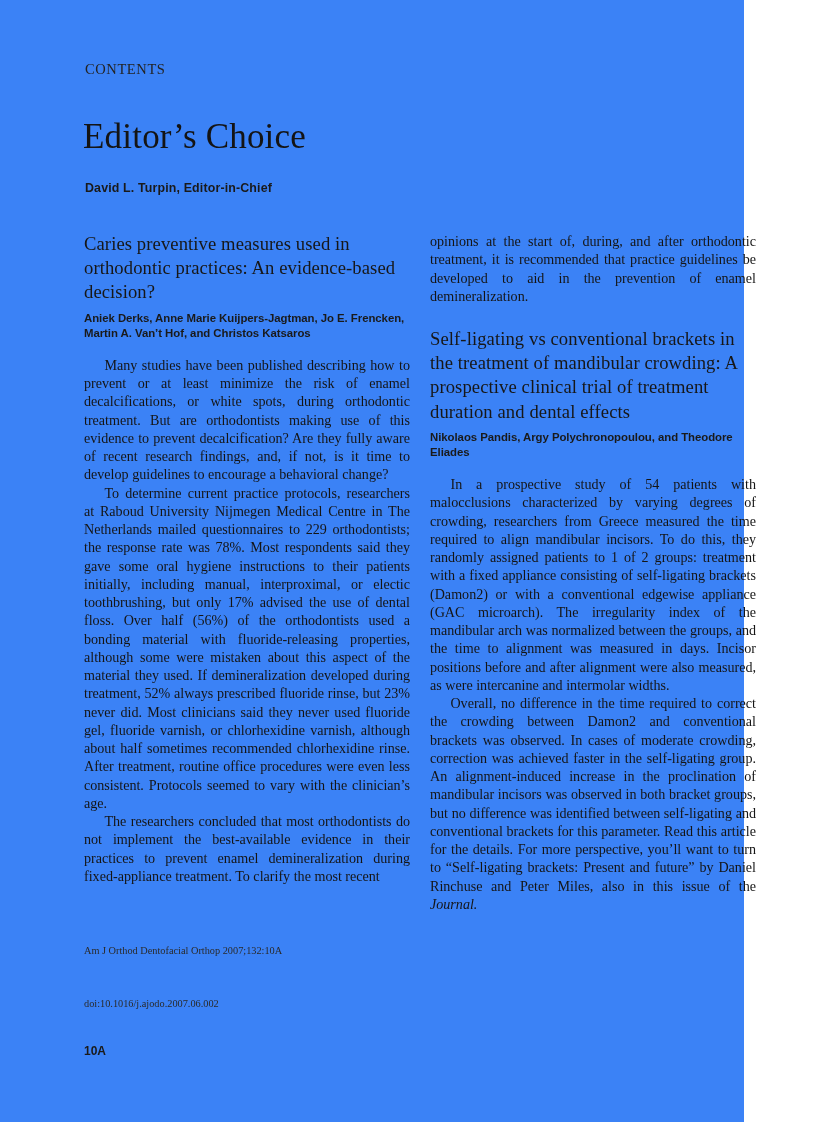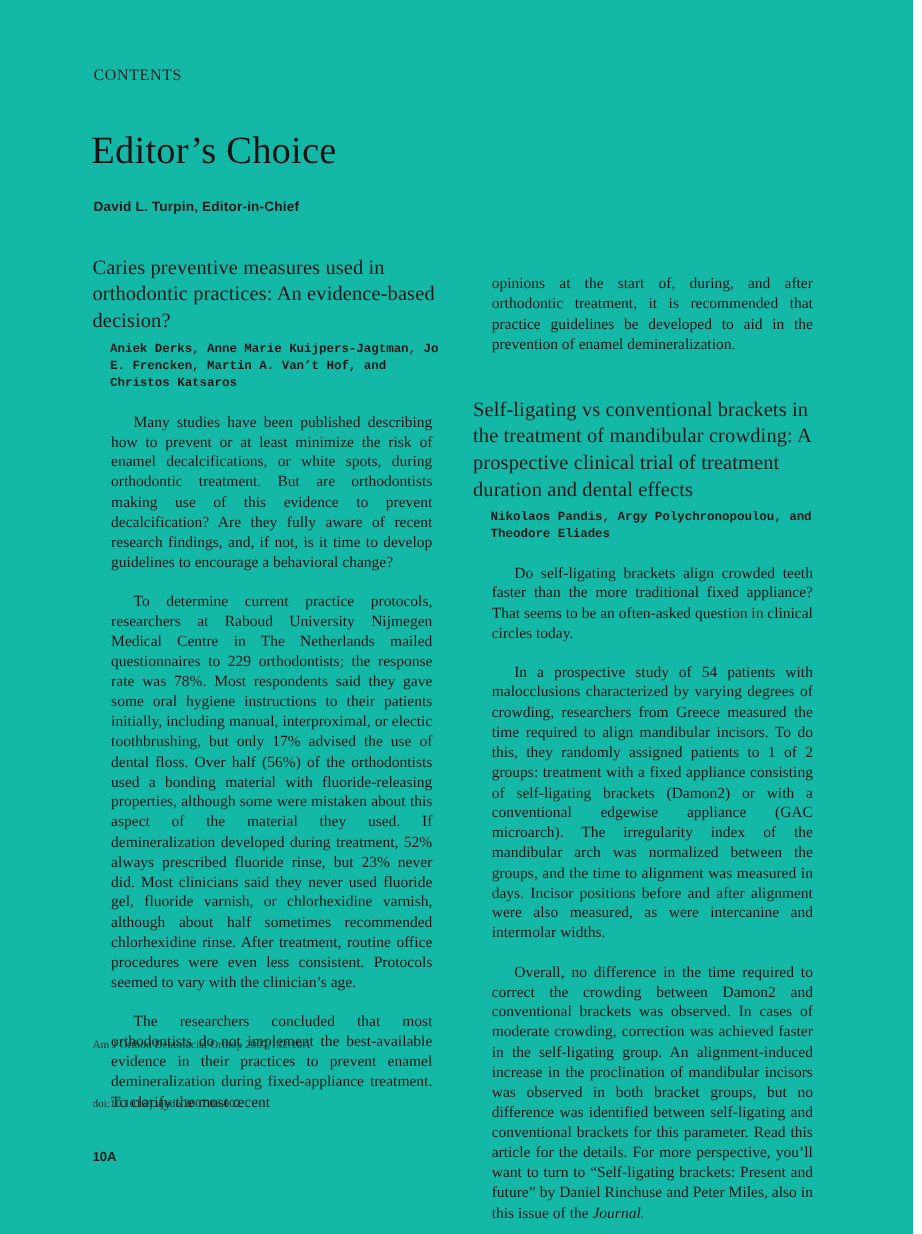--- a/index.html
+++ b/index.html
@@ -13,23 +13,23 @@
     height: 1122px;
     position: relative;
     font-family: "Liberation Serif", serif;
     color: #1a1a1a;
     overflow: hidden;
   }
 
   .page {
     position: absolute;
     left: 0; top: 0;
-    width: 830px;
+    width: 744px;
     height: 1122px;
-    background: #14b8a6;
+    background: #3b82f6;
   }
 
   
   .running-head {
     position: absolute;
     left: 85px;
     top: 61px;
     font-family: "Liberation Serif", serif;
     font-size: 14.5px;
     letter-spacing: 0.6px;
@@ -74,36 +74,36 @@
     font-family: "Liberation Serif", serif;
     font-size: 18.6px;
     font-weight: normal;
     line-height: 1.30;
     margin: 0 0 6px 0;
     color: #171717;
     letter-spacing: 0.1px;
   }
 
   .art-authors {
-    font-family: Liberation Mono, monospace;
+    font-family: Liberation Sans, sans-serif;
     font-size: 11.4px;
     font-weight: bold;
     line-height: 1.38;
     color: #1a1a1a;
-    margin: 0 0 14px 16px;
+    margin: 0 0 14px 0;
     letter-spacing: -0.05px;
   }
 
   p.body-par {
     font-family: "Liberation Serif", serif;
     font-size: 14.1px;
     line-height: 1.295;
     text-align: justify;
     text-justify: inter-word;
-    margin: 17px;
+    margin: 0;
     text-indent: 1.45em;
     color: #151515;
     hyphens: manual;
   }
   p.body-par.no-indent { text-indent: 0; }
 
   
   .gap-title { height: 22px; }
 
   
@@ -159,21 +159,20 @@
   <div class="col col-right">
 
     <p class="body-par no-indent">opinions at the start of, during, and after orthodontic treatment, it is recommended that practice guidelines be developed to aid in the prevention of enamel demineralization.</p>
 
     <div class="gap-title"></div>
 
     <h2 class="art-title">Self-ligating vs conventional brackets in the treatment of mandibular crowding: A prospective clinical trial of treatment duration and dental effects</h2>
 
     <div class="art-authors">Nikolaos Pandis, Argy Polychronopoulou, and Theodore Eliades</div>
 
-    <p class="body-par">Do self-ligating brackets align crowded teeth faster than the more traditional fixed appliance? That seems to be an often-asked question in clinical circles today.</p>
 
     <p class="body-par">In a prospective study of 54 patients with malocclusions characterized by varying degrees of crowding, researchers from Greece measured the time required to align mandibular incisors. To do this, they randomly assigned patients to 1 of 2 groups: treatment with a fixed appliance consisting of self-ligating brackets (Damon2) or with a conventional edgewise appliance (GAC microarch). The irregularity index of the mandibular arch was normalized between the groups, and the time to alignment was measured in days. Incisor positions before and after alignment were also measured, as were intercanine and intermolar widths.</p>
 
     <p class="body-par"><span>Overall, no difference in the time required to correct the crowding between Damon2 and conventional brackets was observed. In cases of moderate crowding, correction was achieved faster in the self-ligating group. An alignment-induced increase in the proclination of mandibular incisors was observed in both bracket groups, but no difference was identified between self-ligating and conventional brackets for this parameter. Read this article for the details. For more perspective, you’ll want to turn to “Self-ligating brackets: Present and future” by Daniel Rinchuse and Peter Miles, also in this issue of the </span><span class="ital">Journal.</span></p>
   </div>
 
   <div class="imprint">
     <div>Am J Orthod Dentofacial Orthop 2007;132:10A</div>
     <div>doi:10.1016/j.ajodo.2007.06.002</div>
   </div>

